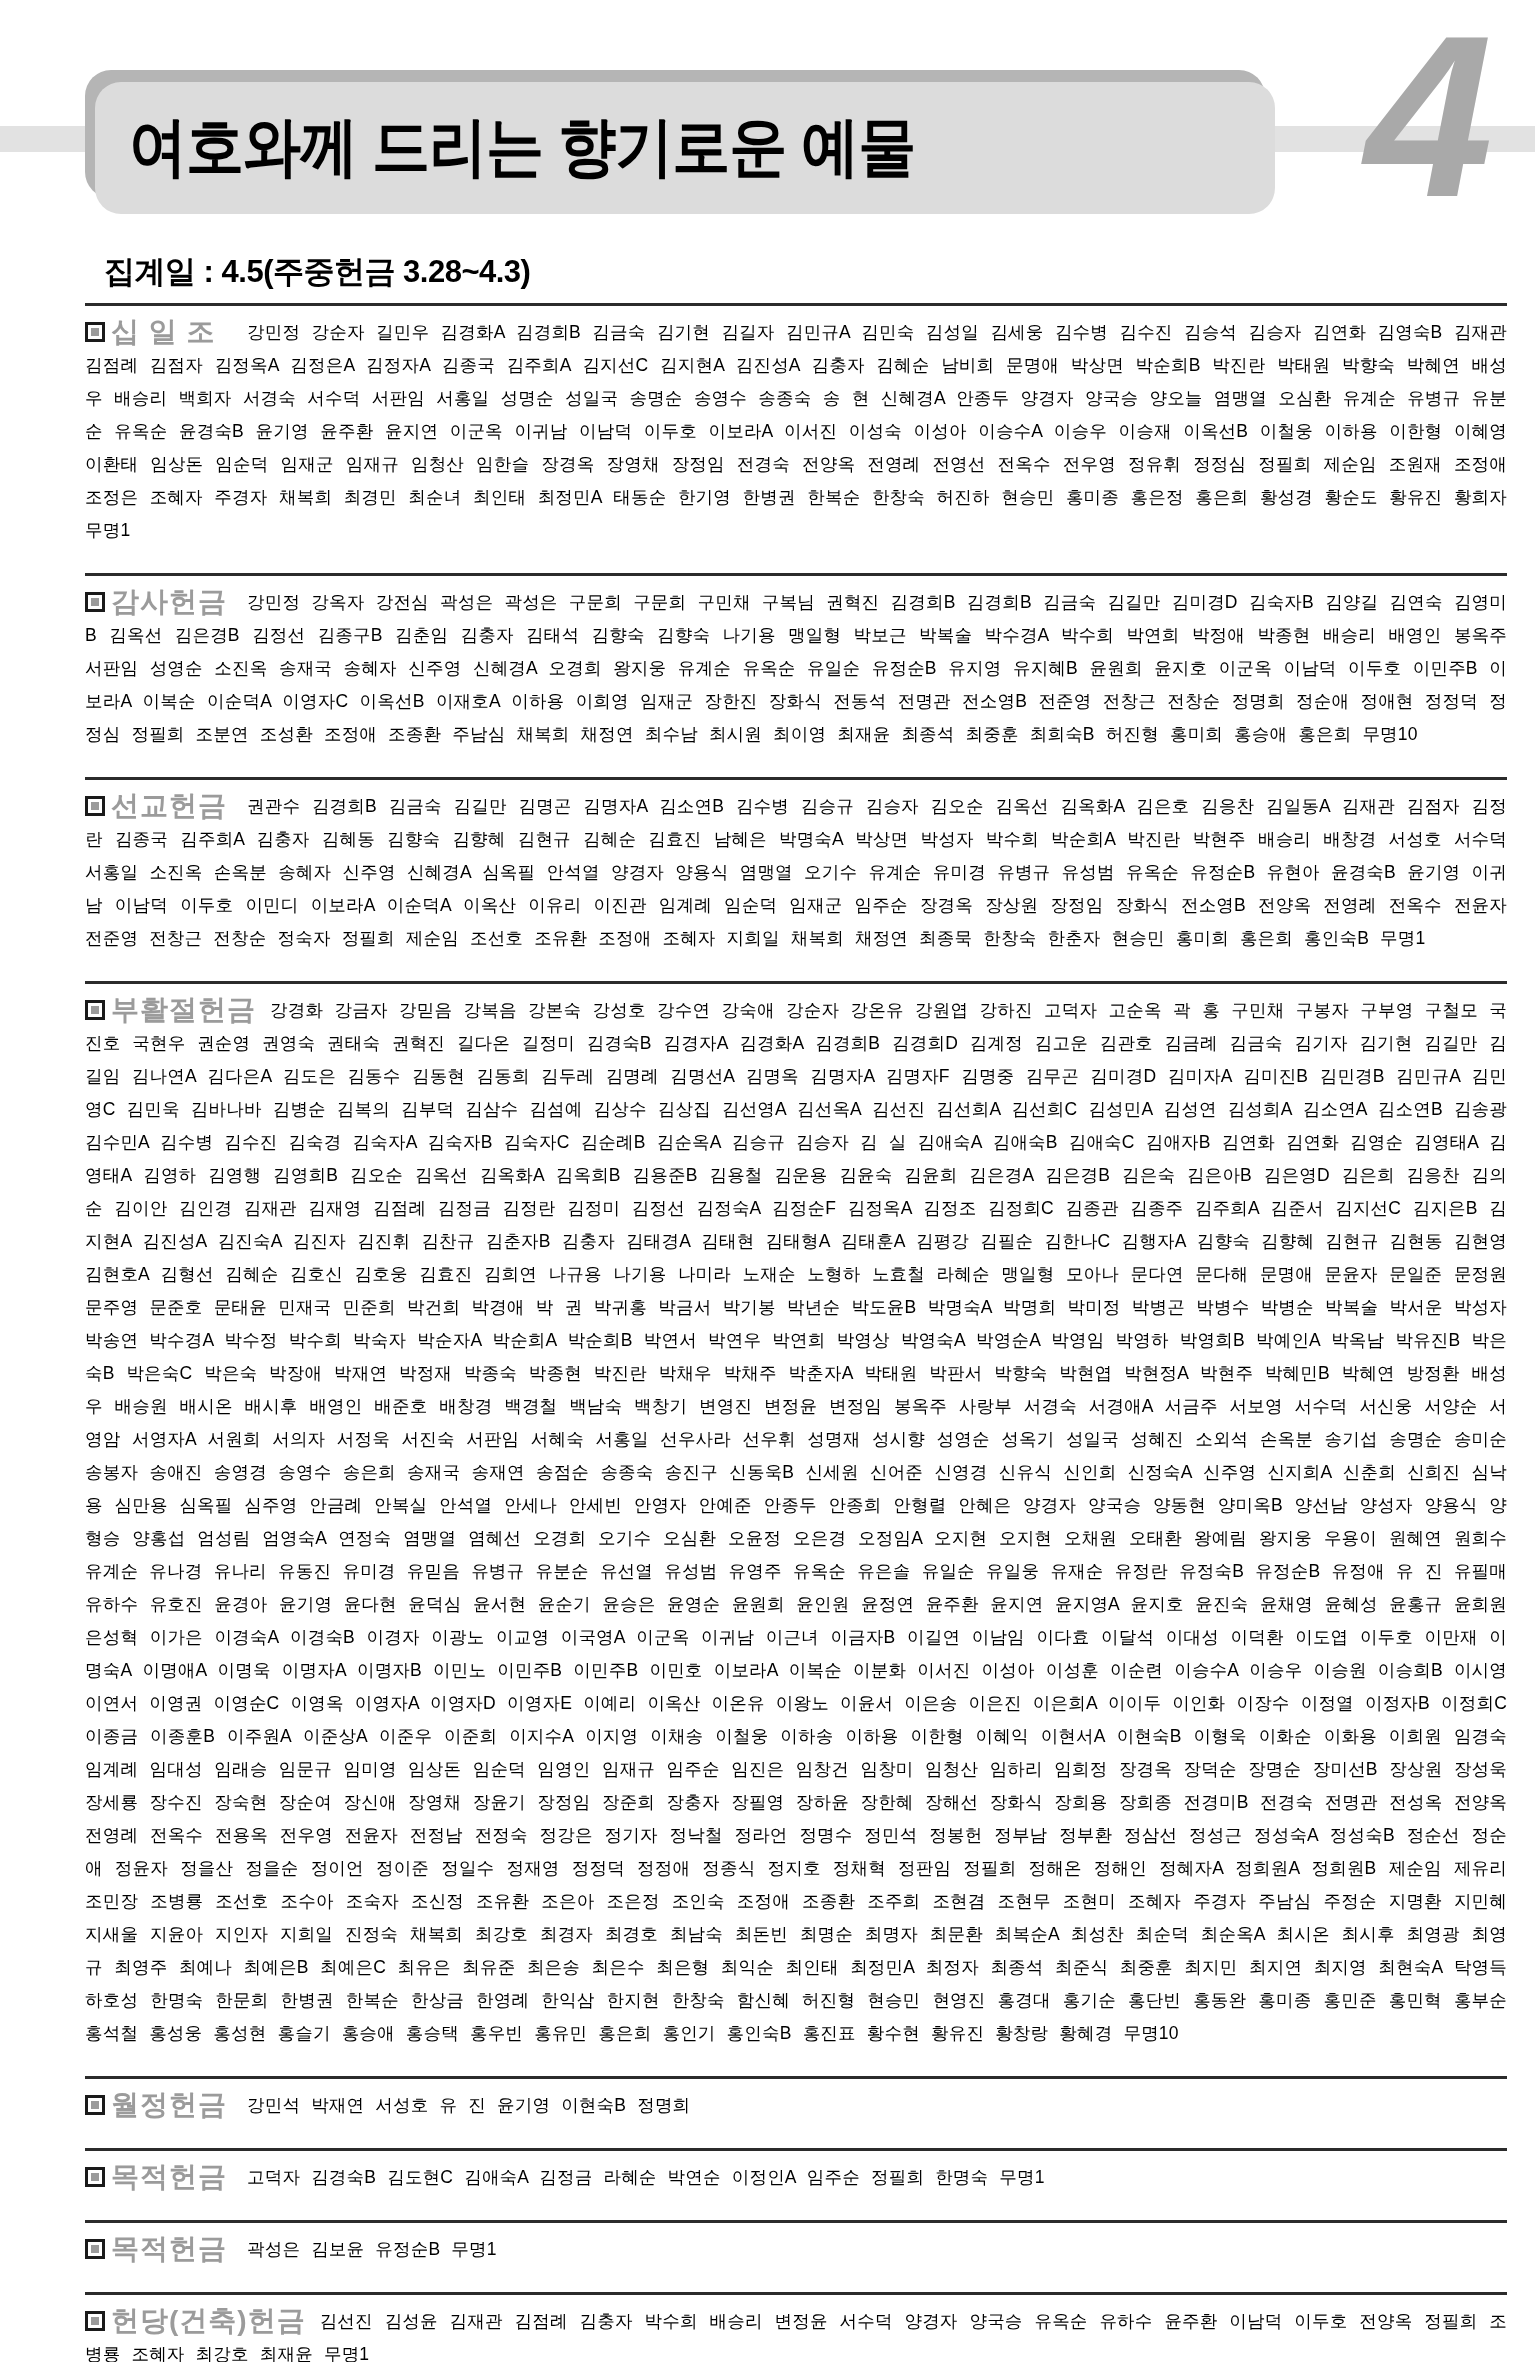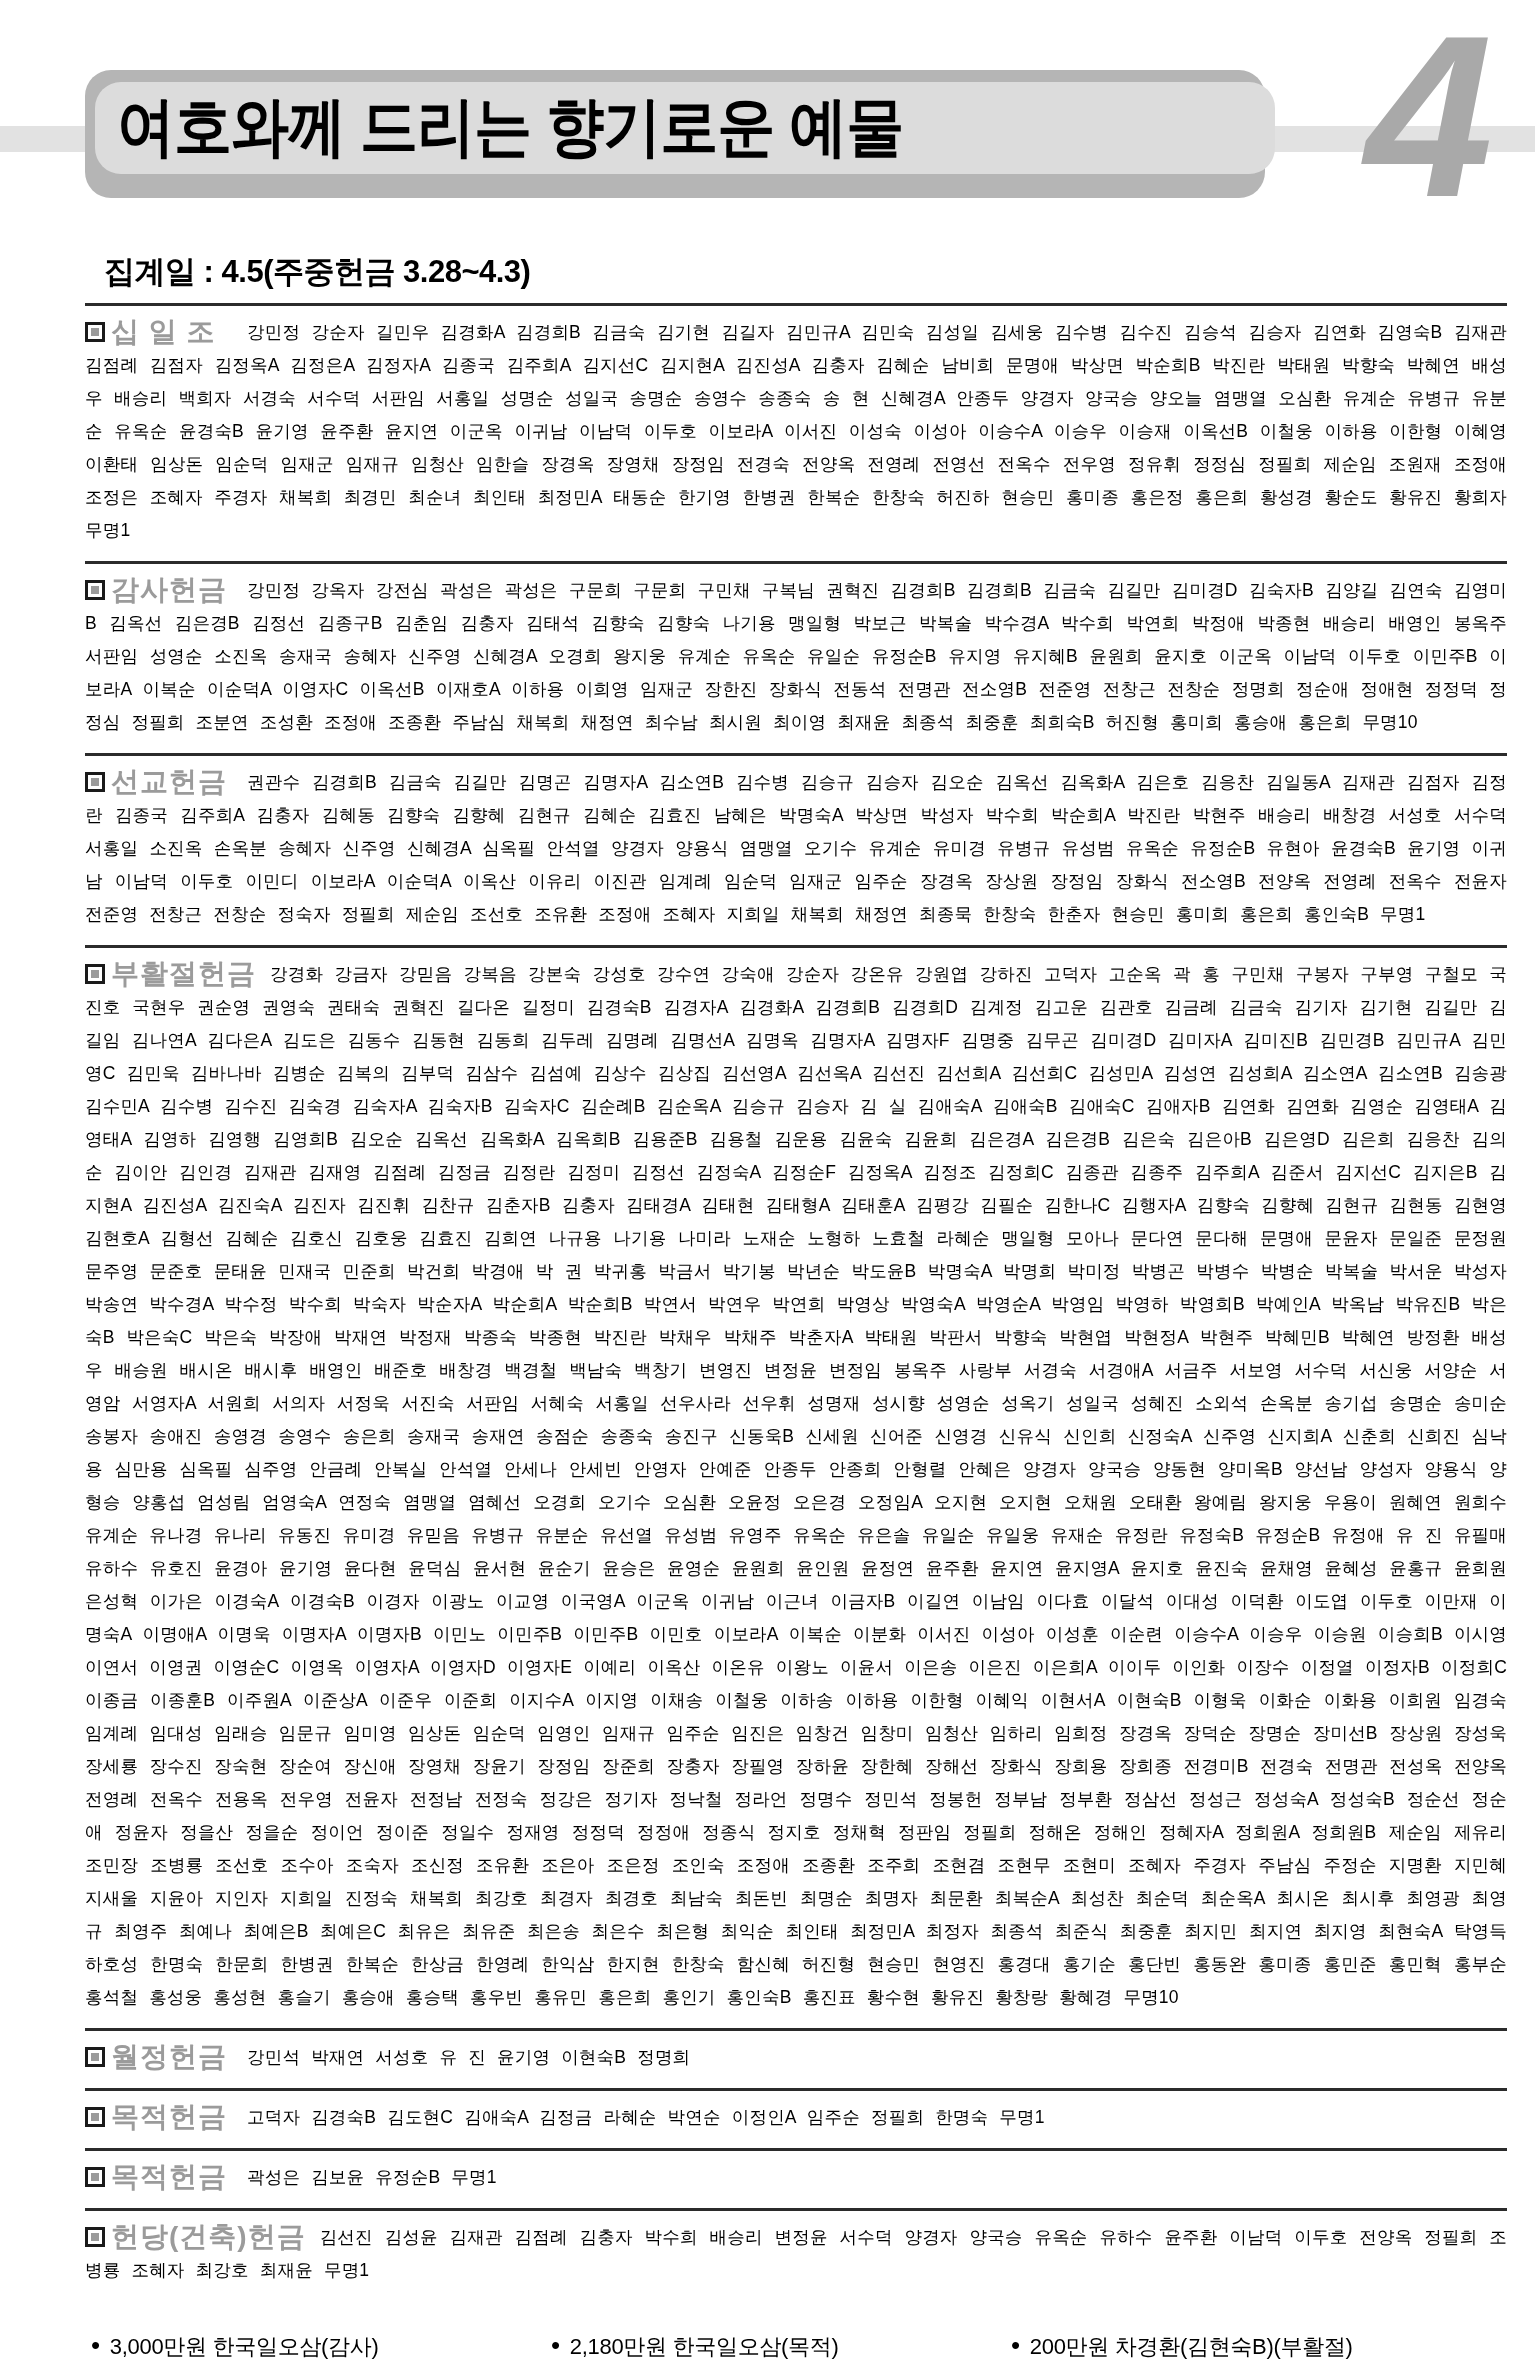--- a/index.html
+++ b/index.html
@@ -15,39 +15,39 @@
   .header-area { position:relative; height:185px; margin-top:48px; }
   .header-band {
     position:absolute; left:-85px; right:-28px; top:78px; height:26px;
     background:#e2e2e2;
   }
   .title-box-shadow {
     position:absolute; left:0; top:22px; width:1180px; height:128px;
     background:#b5b5b5; border-radius:26px;
   }
   .title-box {
-    position:absolute; left:10px; top:34px; width:1180px; height:92px;
+    position:absolute; left:10px; top:34px; width:1180px; height:132px;
     background:#dcdcdc; border-radius:26px;
-    display:flex; align-items:center; padding-left:22px;
+    display:flex; align-items:center; padding-left:34px;
   }
   .title-text {
     font-size:58px; font-weight:bold; letter-spacing:-1px; color:#000;
     transform:scaleY(1.12); transform-origin:left center; white-space:nowrap;
   }
   .page-number {
     position:absolute; right:20px; top:-46px;
     font-size:230px; font-weight:bold; font-style:italic;
     color:#a9a9a9; line-height:1; letter-spacing:-6px;
   }
 
   
   .date-line { font-size:31px; font-weight:bold; margin:18px 0 10px 19px; letter-spacing:-0.5px; }
 
   
-  .section { border-top:3px solid #2b2b2b; padding:9px 0 14px 0; }
+  .section { border-top:3px solid #2b2b2b; padding:9px 0 26px 0; }
   .names {
     margin:0; font-size:17.5px; line-height:33px; text-align:justify;
     word-spacing:6px; letter-spacing:0.2px; color:#000;
   }
   .sec-label {
     display:inline-block; min-width:148px; margin-right:14px;
     font-size:28px; font-weight:bold; color:#9b9b9b; letter-spacing:1px;
     vertical-align:-3px; white-space:nowrap; word-spacing:0;
   }
   .sec-marker {

